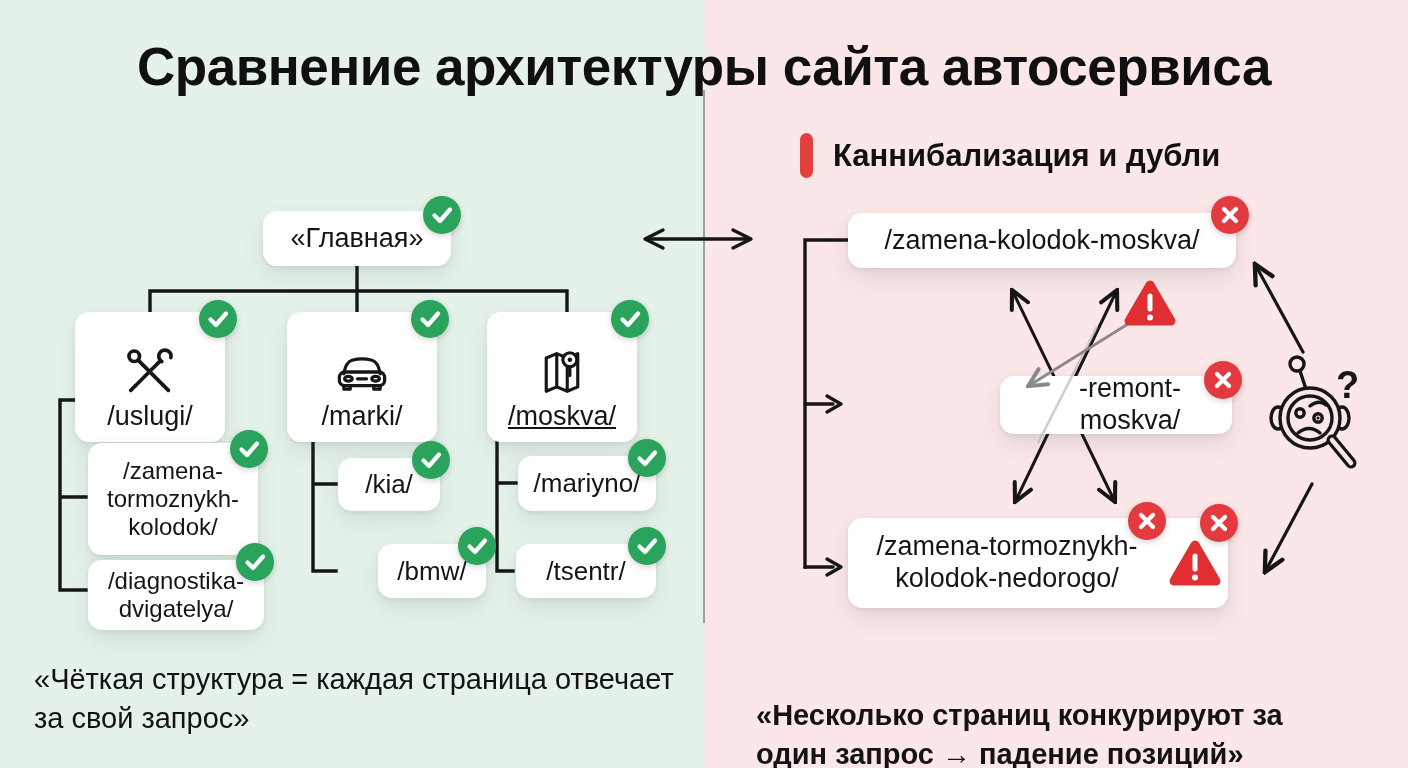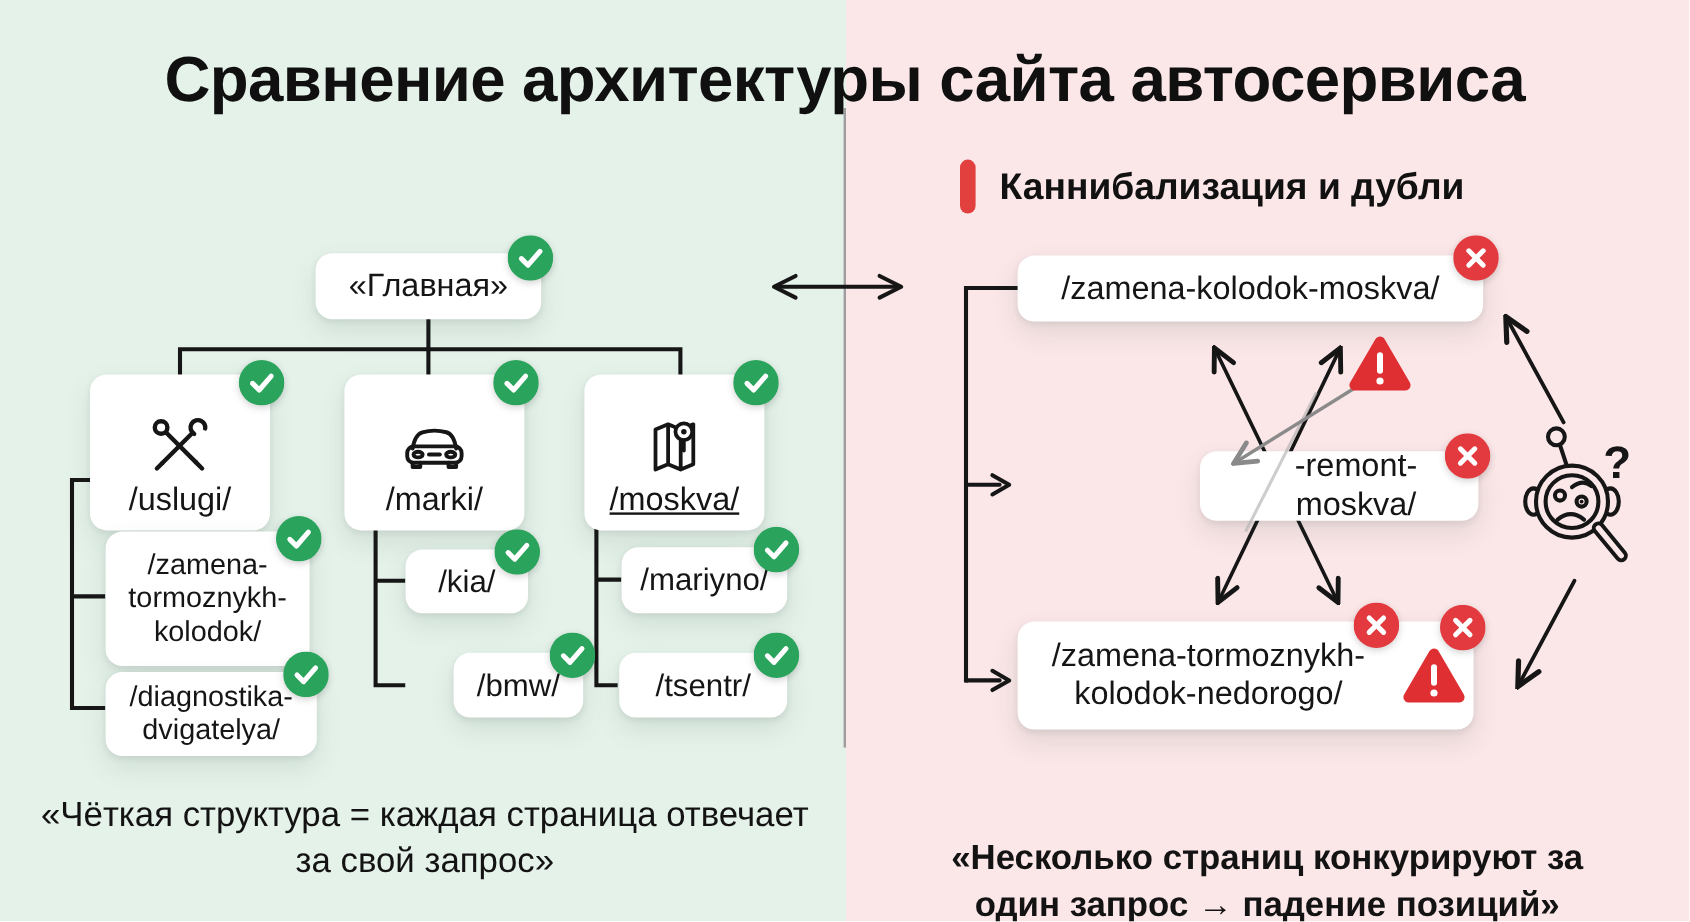--- a/index.html
+++ b/index.html
@@ -14,21 +14,21 @@
   .panel-header{position:absolute;display:flex;align-items:center;gap:20px;}
   .accent-bar{width:13px;height:45px;border-radius:7px;}
   .header-text{font-size:31px;font-weight:700;color:#111;}
   .card{position:absolute;background:#fff;border-radius:14px;
     box-shadow:0 10px 22px rgba(60,90,75,.12),0 2px 5px rgba(0,0,0,.07);
     display:flex;align-items:center;justify-content:center;text-align:center;
     color:#151515;font-weight:500;line-height:1.18;}
   .card.cat{flex-direction:column;gap:1px;padding-top:22px;}
   .badge{position:absolute;width:38px;height:38px;border-radius:50%;
     filter:drop-shadow(0 2px 3px rgba(0,0,0,.18));}
-  .quote{position:absolute;text-align:center;font-size:29px;font-weight:500;line-height:1.34;color:#131313;}
+  .quote{position:absolute;text-align:left;font-size:29px;font-weight:500;line-height:1.34;color:#131313;}
   svg.lines{position:absolute;left:0;top:0;pointer-events:none;}
   .u{z-index:1}.c{z-index:3}.o{z-index:6}
   .card-label{display:block;padding:0 8px;}
 </style>
 </head>
 <body>
 
 <div id="stage">
 
   <div class="divider"></div>

